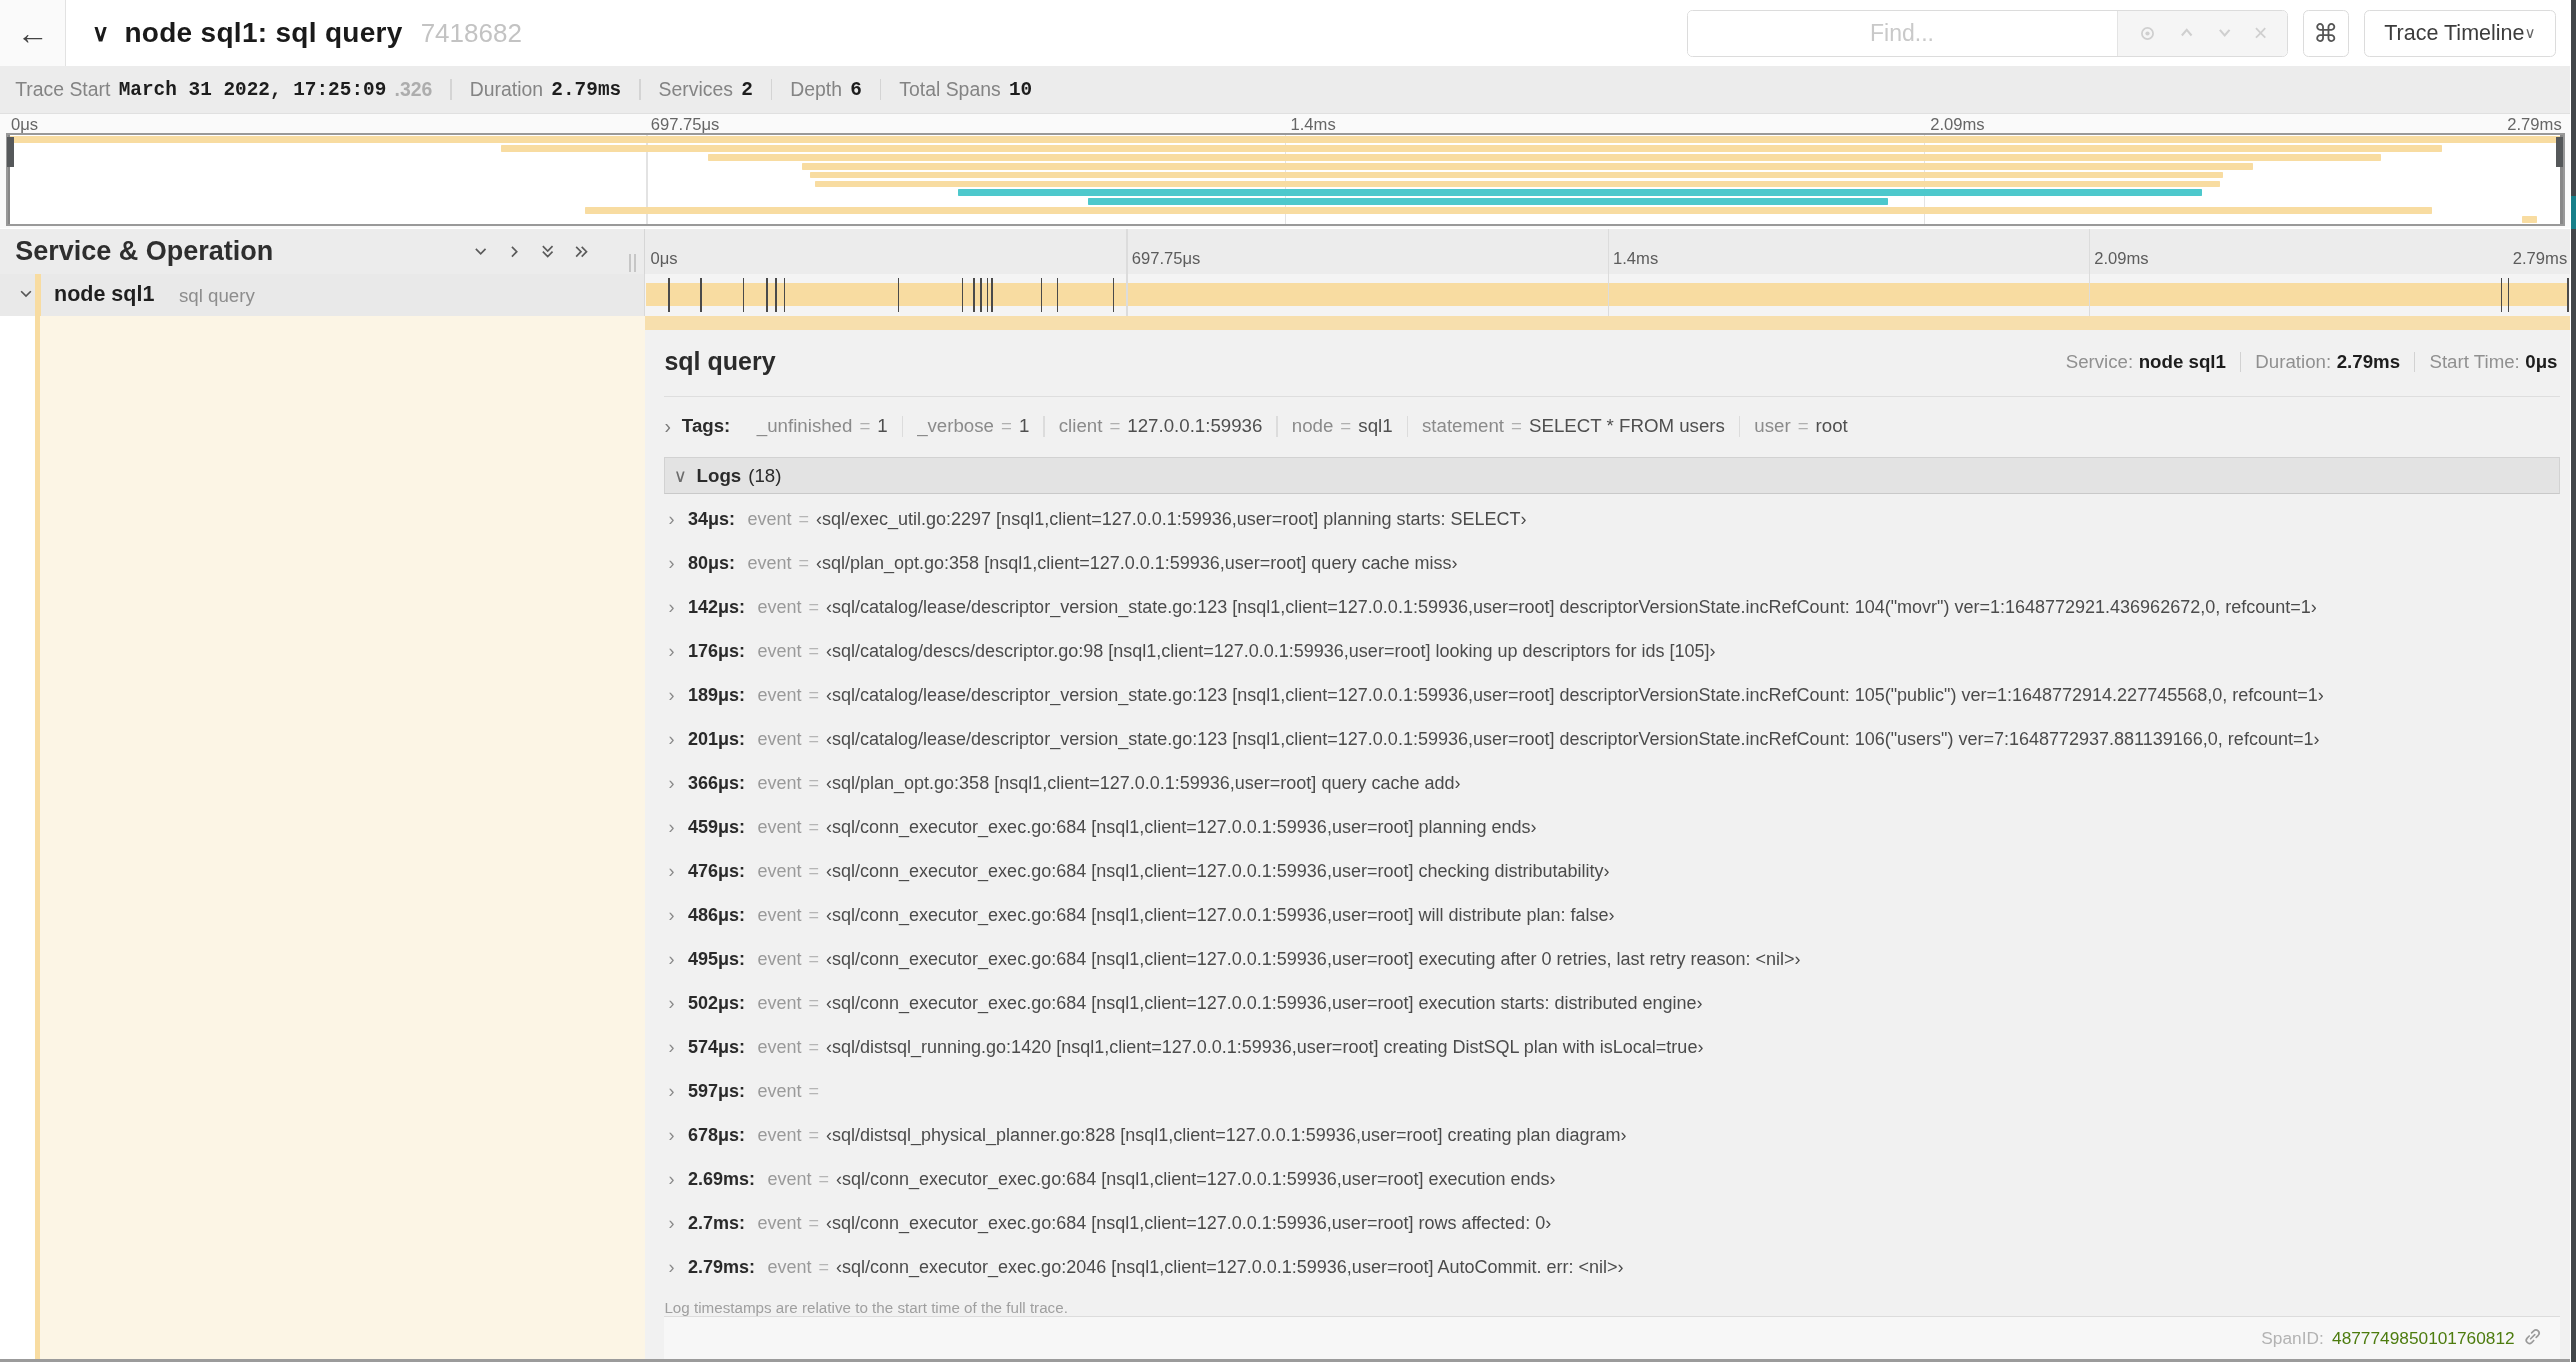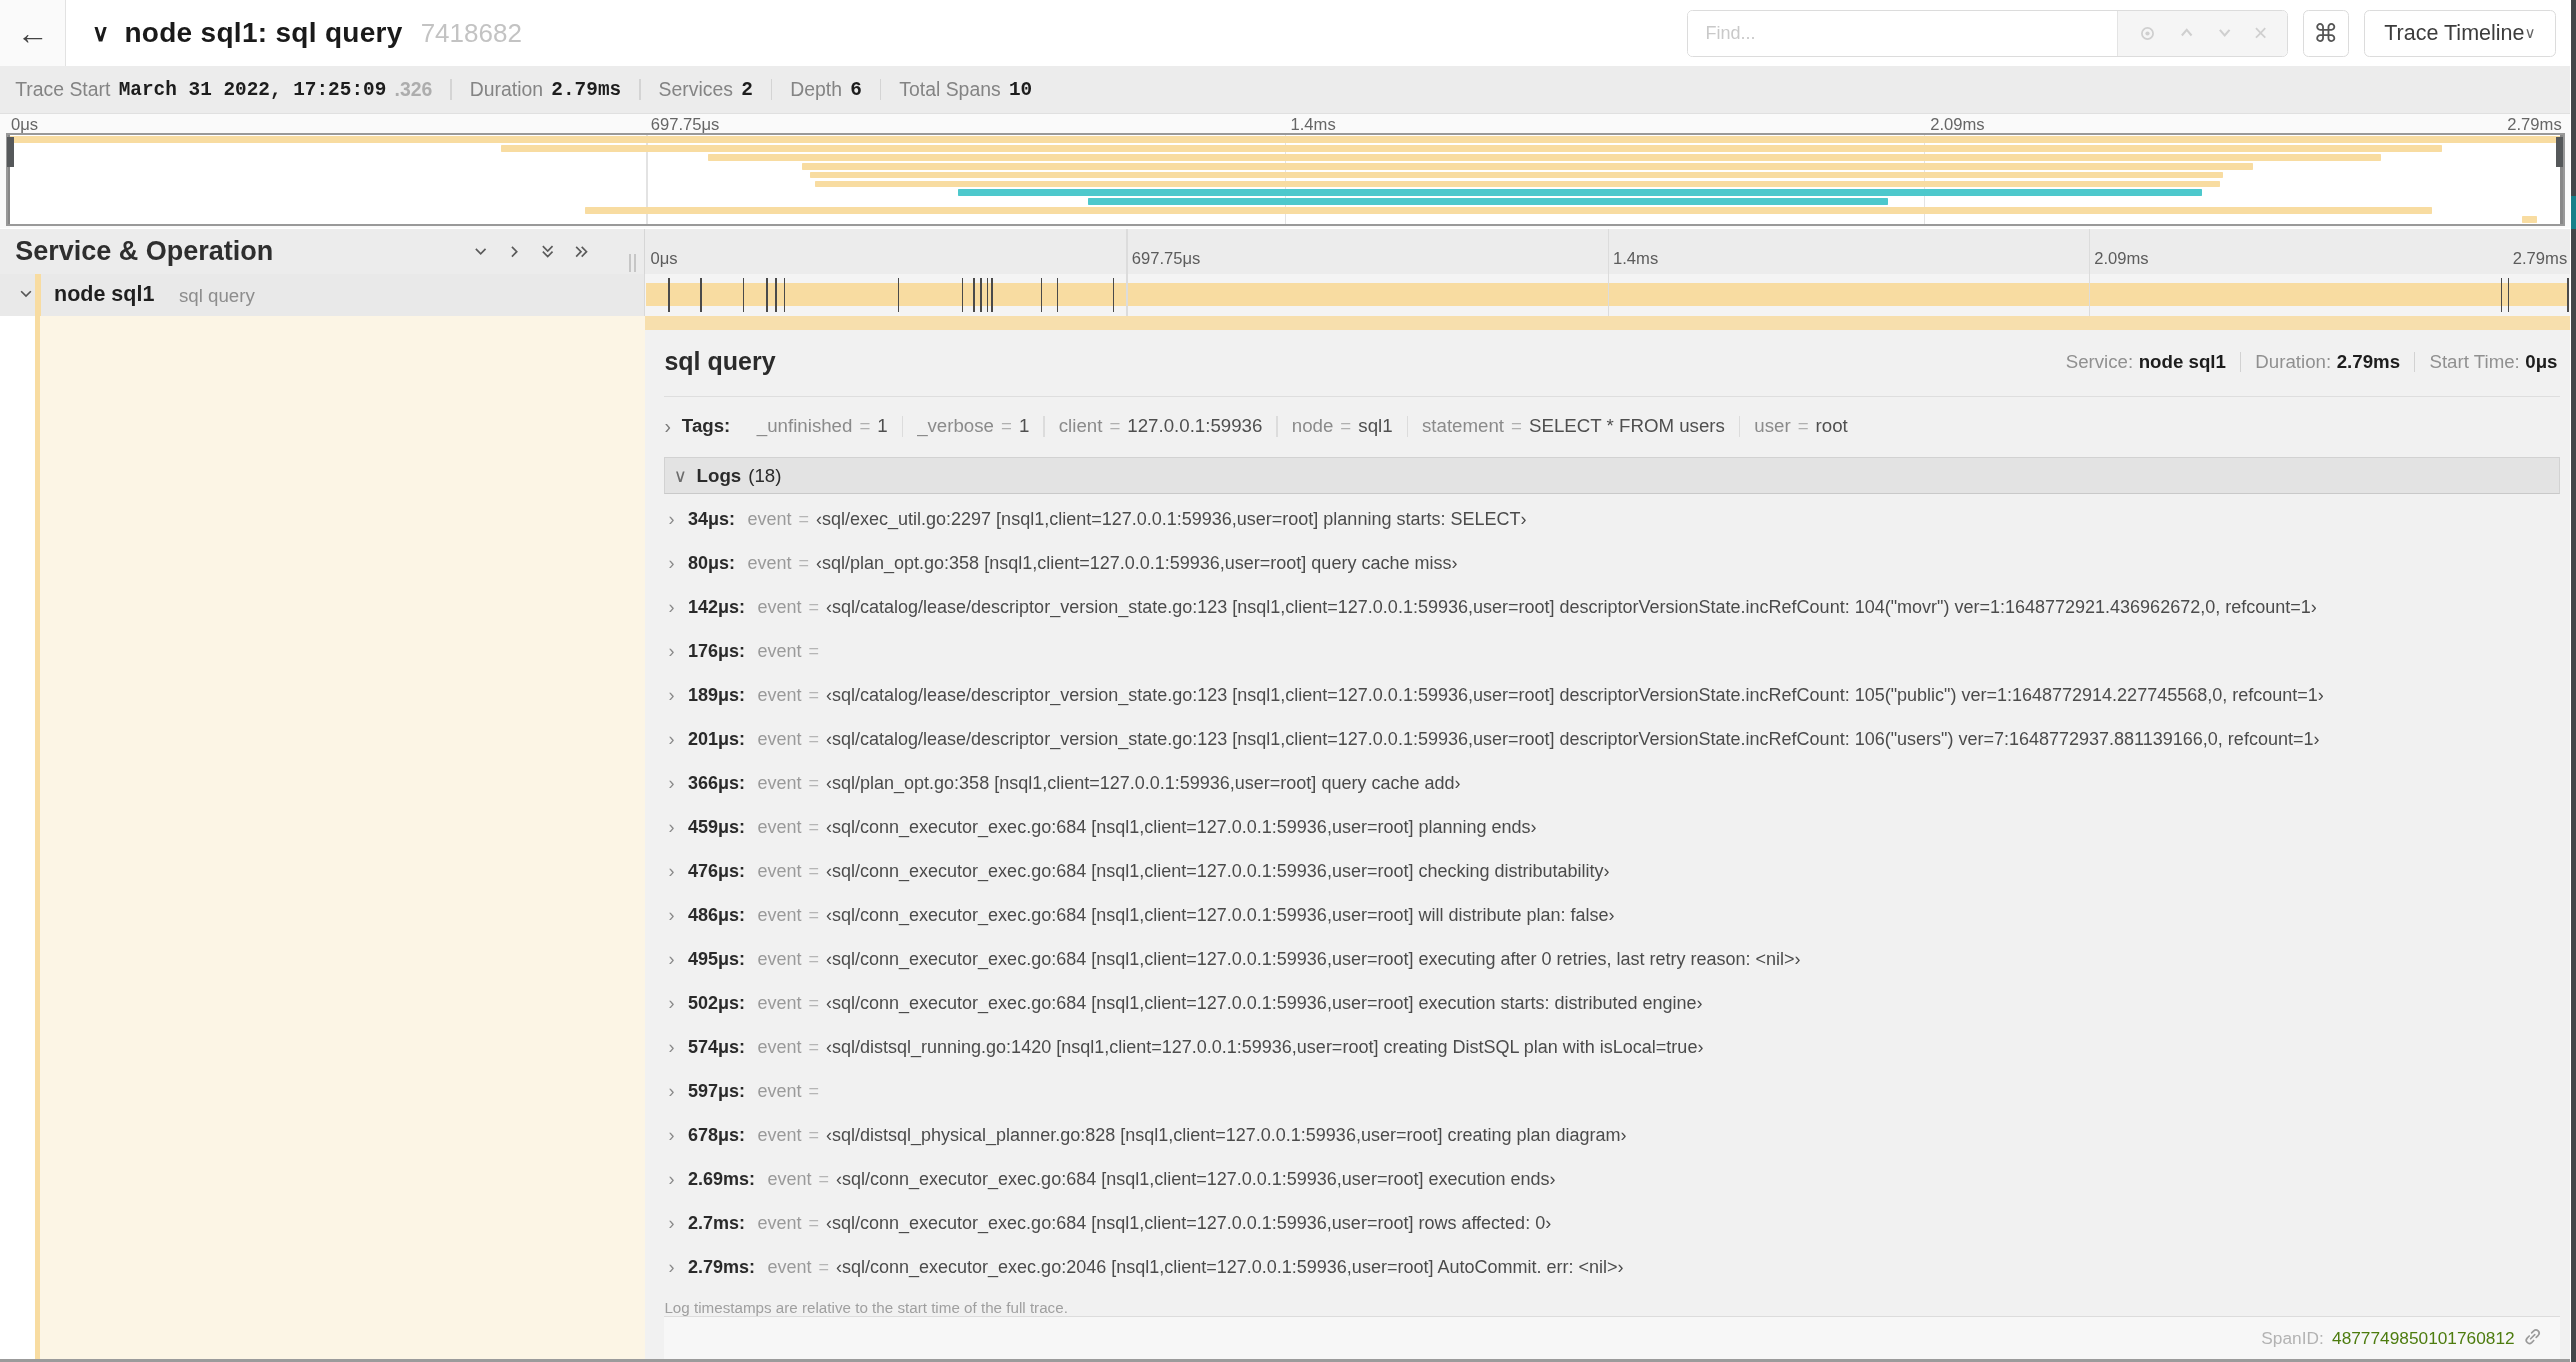--- a/index.html
+++ b/index.html
@@ -9,21 +9,21 @@
 
   
   .topbar { position:absolute; left:0; top:0; width:2570px; height:66px; background:#fff; display:flex; align-items:center; }
   .back-btn { width:66px; height:66px; background:#fafafa; border-right:1.4px solid #e2e2e2; display:flex; align-items:center; justify-content:center; font-size:32px; color:#444; cursor:pointer; }
   .title-area { display:flex; align-items:center; margin-left:26px; gap:15.2px; }
   .collapse-chevron { font-size:23.5px; font-weight:bold; color:#1a1a1a; }
   .page-title { font-size:28px; font-weight:bold; color:#1a1a1a; letter-spacing:0.3px; }
   .trace-id { font-size:26px; font-weight:500; color:#c3c3c3; margin-left:2.8px; }
   .topbar-right { position:absolute; right:14px; top:9.7px; height:47px; display:flex; align-items:stretch; gap:15.2px; }
   .find-group { display:flex; border:1.4px solid #dcdcdc; border-radius:5.5px; overflow:hidden; background:#fff; }
-  .find-input { width:429px; border:none; outline:none; font-size:18px; padding:0 18px; color:#444; font-family:"Liberation Sans",sans-serif; background:#fff; }
+  .find-input { width:429px; border:none; outline:none; font-size:23px; padding:0 18px; color:#444; font-family:"Liberation Sans",sans-serif; background:#fff;text-align:center; }
   .find-input::placeholder { color:#c9c9c9; }
   .find-suffix { width:170px; background:#f5f5f5; border-left:1.4px solid #e4e4e4; display:flex; align-items:center; justify-content:space-evenly; }
   .suffix-ico { color:#cfcfcf; font-size:21px; display:flex; align-items:center; }
   .btn { border:1.4px solid #dcdcdc; border-radius:5.5px; background:#fff; display:flex; align-items:center; justify-content:center; color:#3c3c3c; cursor:pointer; }
   .kbd-btn { width:46px; font-size:25px; color:#555; }
   .view-btn { padding:0 19.4px; font-size:21.5px; gap:0; }
   .view-btn .vchev { font-size:15.2px; color:#666; }
 
   
   .stats-bar { position:absolute; left:0; top:66px; width:2570px; height:48px; background:#ececec; border-bottom:1.4px solid #e0e0e0; display:flex; align-items:center; padding-left:15.2px; font-size:19.4px; }
@@ -401,20 +401,21 @@
               <span class="log-ts">142μs:</span>
               <span class="log-key">event</span>
               <span class="log-eq">=</span>
               <span class="log-val">‹sql/catalog/lease/descriptor_version_state.go:123 [nsql1,client=127.0.0.1:59936,user=root] descriptorVersionState.incRefCount: 104("movr") ver=1:1648772921.436962672,0, refcount=1›</span>
             </div>
             <div class="log-row">
               <span class="log-chev">›</span>
               <span class="log-ts">176μs:</span>
               <span class="log-key">event</span>
               <span class="log-eq">=</span>
+              <span class="log-val">‹sql/catalog/descs/descriptor.go:98 [nsql1,client=127.0.0.1:59936,user=root] looking up descriptors for ids [105]›</span>
             </div>
             <div class="log-row">
               <span class="log-chev">›</span>
               <span class="log-ts">189μs:</span>
               <span class="log-key">event</span>
               <span class="log-eq">=</span>
               <span class="log-val">‹sql/catalog/lease/descriptor_version_state.go:123 [nsql1,client=127.0.0.1:59936,user=root] descriptorVersionState.incRefCount: 105("public") ver=1:1648772914.227745568,0, refcount=1›</span>
             </div>
             <div class="log-row">
               <span class="log-chev">›</span>

